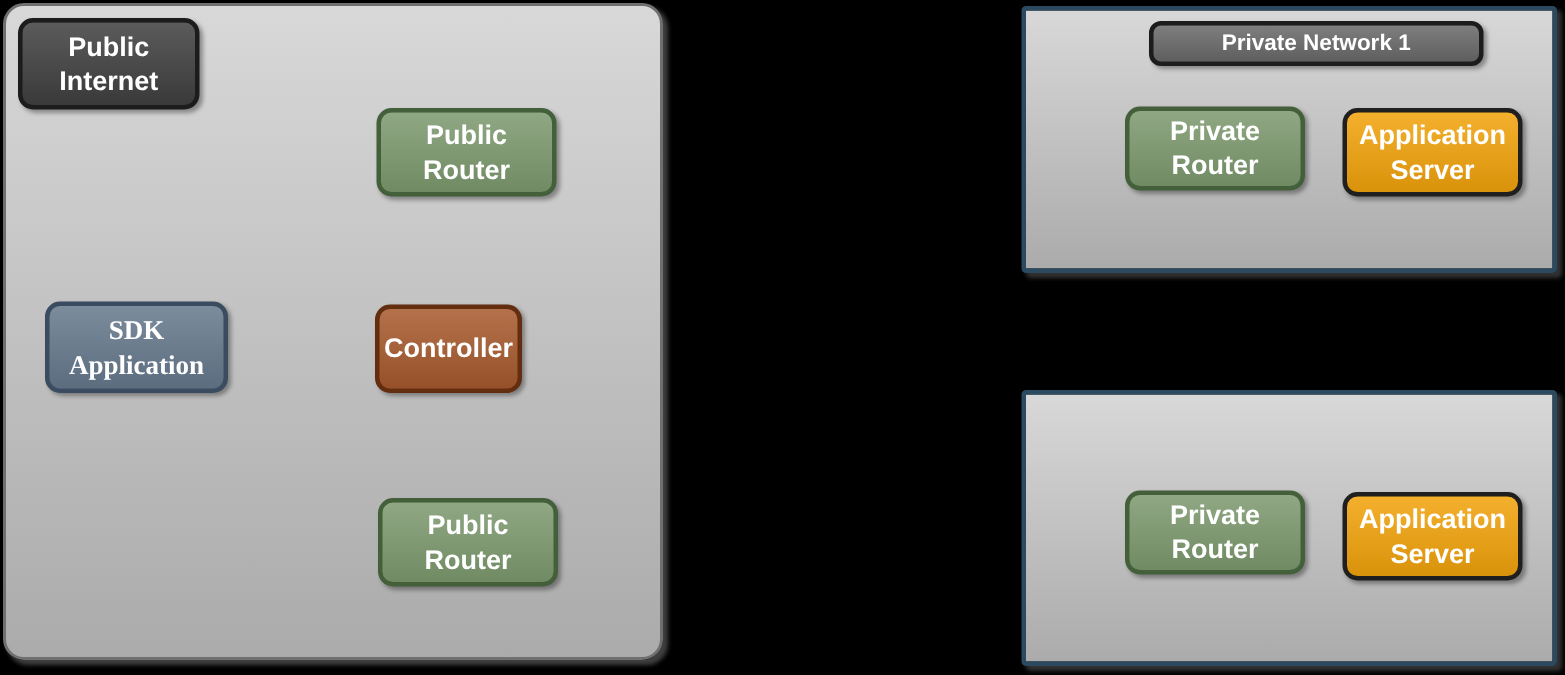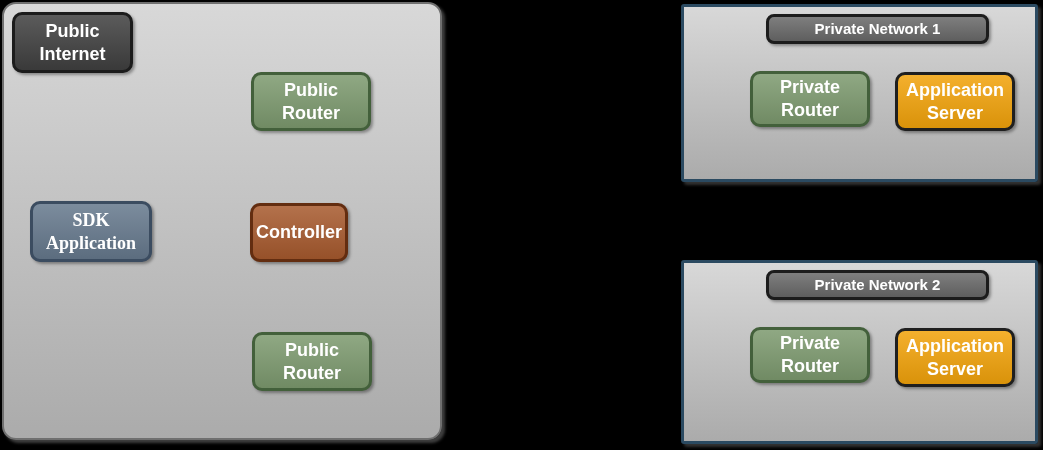--- a/index.html
+++ b/index.html
@@ -105,23 +105,20 @@
     <span>Private
 Router</span>
   </div>
   <div class="node node-orange n-application-server">
     <span>Application
 Server</span>
   </div>
 </div>
 
 <div class="zone zone-private zone-pn2">
-  <div class="node node-title n-pn-title">
-    <span>Private Network 2</span>
-  </div>
   <div class="node node-green n-private-router">
     <span>Private
 Router</span>
   </div>
   <div class="node node-orange n-application-server">
     <span>Application
 Server</span>
   </div>
 </div>
 

